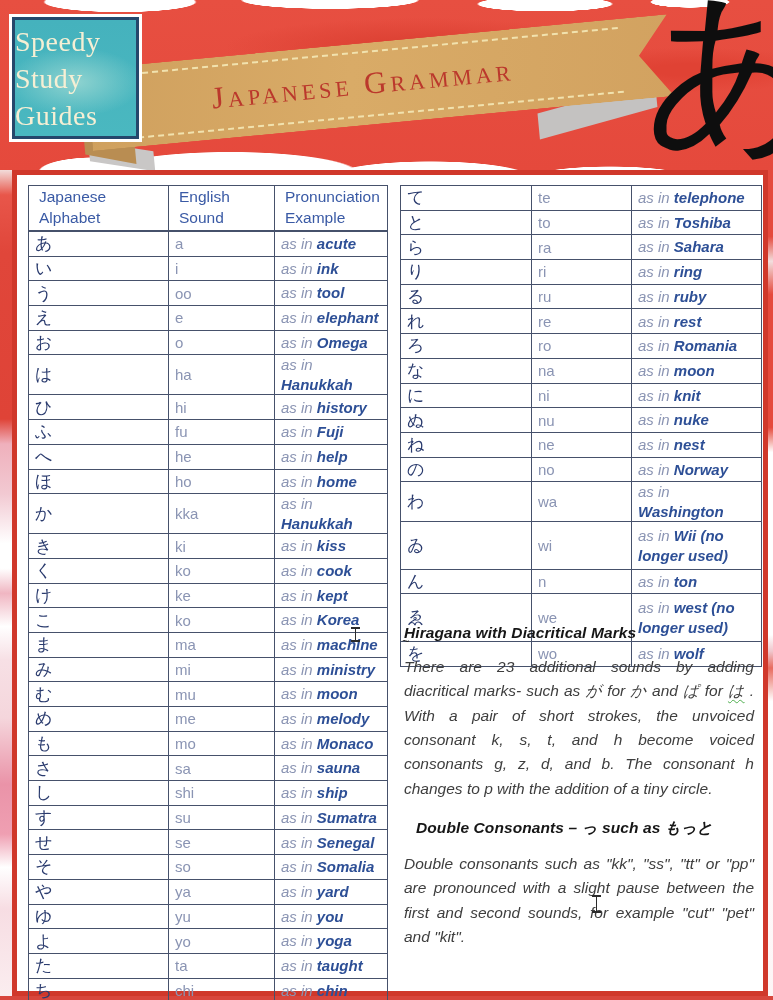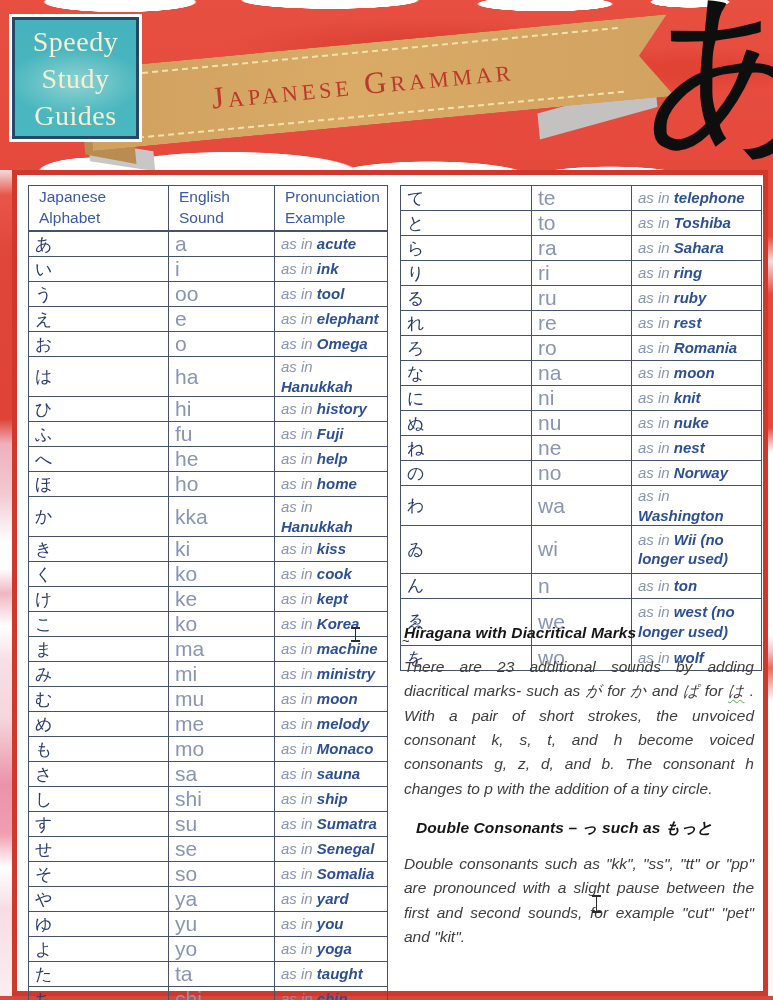--- a/index.html
+++ b/index.html
@@ -23,21 +23,21 @@
   .edge-left{position:absolute;left:0;top:170px;width:12px;height:830px;
     background:linear-gradient(#f2dcda 0%,#e8564a 3%,#e0463a 10%,#df4337 30%,#efb0bc 33%,#f2c9d2 39%,#ffffff 45%,#ffffff 48%,#f0b6c2 51%,#ffffff 55%,#f7e0e5 59%,#f5d6dc 66%,#ea93a8 74%,#ef9fb2 80%,#ffffff 84%,#f7dde3 89%,#fbeef0 100%);}
   .edge-right{position:absolute;right:0;top:170px;width:5px;height:830px;
     background:linear-gradient(#e5493c 0%,#e5493c 8%,#f2dede 11%,#e5493c 15%,#e5493c 31%,#ffffff 34%,#ffffff 56%,#efc6cc 58%,#e86a5e 60%,#ffffff 64%,#fdf5f6 100%);}
   .edge-bottom{position:absolute;left:0;top:996px;width:773px;height:4px;background:#d8463c;}
 
   
   .logo{position:absolute;left:12px;top:17px;width:121px;height:116px;z-index:6;
     border:3px solid #25476b;box-shadow:0 0 0 3px #ffffff;
     background:radial-gradient(ellipse 90px 46px at 60px 62px,#8fd3d0 0%,rgba(143,211,208,0) 75%),linear-gradient(#45b2bd,#4ab8c0);}
-  .logo-text{width:100%;height:100%;display:flex;flex-direction:column;justify-content:center;align-items:center;
+  .logo-text{width:100%;height:100%;display:flex;flex-direction:column;justify-content:center;
     font-family:"Liberation Serif",serif;color:#f6efd4;font-size:28px;line-height:37px;letter-spacing:.5px;}
 
   
   .banner{position:absolute;left:80px;top:28px;width:592px;height:112px;z-index:3;
     transform:rotate(-5.4deg);transform-origin:50% 50%;}
   .shadow-left{position:absolute;left:4px;top:94px;width:64px;height:20px;background:#c9c7c6;transform:skewY(14deg);}
   .shadow-right{position:absolute;right:18px;top:90px;width:120px;height:26px;background:#c4c2c1;transform:skewY(-10deg);}
   .flap-left{position:absolute;left:0;top:58px;width:50px;height:48px;background:#b98d52;transform:skewY(16deg);}
   .band{position:absolute;left:8px;right:0;top:14px;height:82px;
     background:linear-gradient(100deg,#cfa05e 0%,#d9ab67 45%,#d2a260 100%);
@@ -57,21 +57,21 @@
 
   table.kana-table{position:absolute;border-collapse:collapse;table-layout:fixed;}
   table.kana-table.left{left:11px;top:10px;width:360px;}
   table.kana-table.right{left:383px;top:10px;width:362px;}
   .kana-table th,.kana-table td{border:1.5px solid #46516b;padding:0 6px;overflow:hidden;}
   .kana-table th{height:44px;font-size:15.5px;font-weight:400;color:#3a5aa5;text-align:left;line-height:1.35;padding:0 10px;}
   .kana-table th{border-bottom-width:2.5px;}
   .kana-table td{height:23.7px;vertical-align:middle;}
   .kana-table tr.tall td{height:46.5px;}
   td.c-kana{font-size:17px;color:#2a3b6e;font-family:"DejaVu Sans",sans-serif;}
-  td.c-sound{font-size:21px;color:#8a94b3;}
+  td.c-sound{font-size:15px;color:#8a94b3;}
   td.c-ex{font-size:15px;color:#8a94b3;line-height:1.3;font-style:italic;}
   td.c-ex b{color:#2d4f96;font-weight:bold;}
   .kana-table.left td:nth-child(1){width:119px;}
   .kana-table.left td:nth-child(2){width:85px;}
   .kana-table.left th:nth-child(1){width:119px;}
   .kana-table.left th:nth-child(2){width:85px;}
   .kana-table.right td:nth-child(1){width:118px;}
   .kana-table.right td:nth-child(2){width:87px;}
 
   

